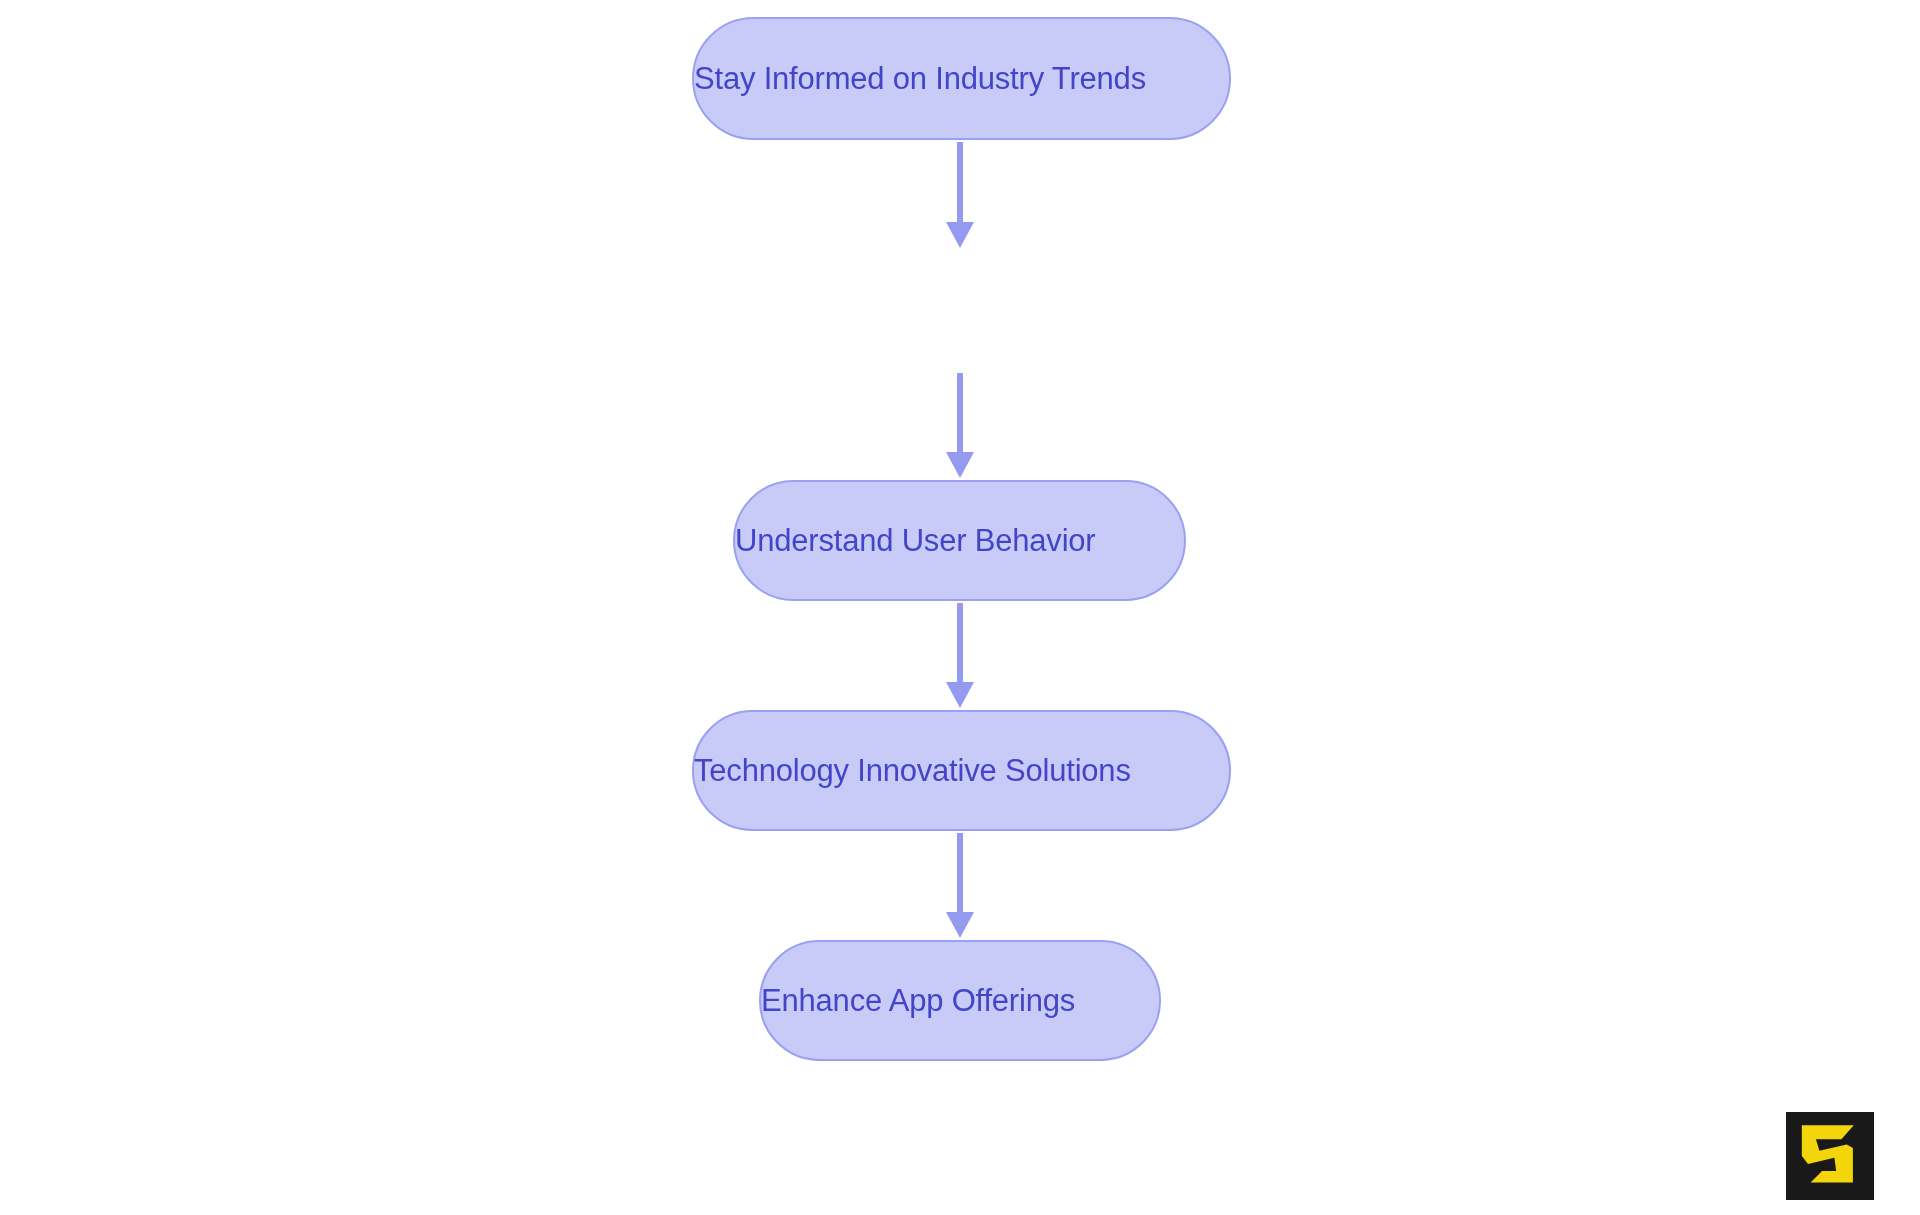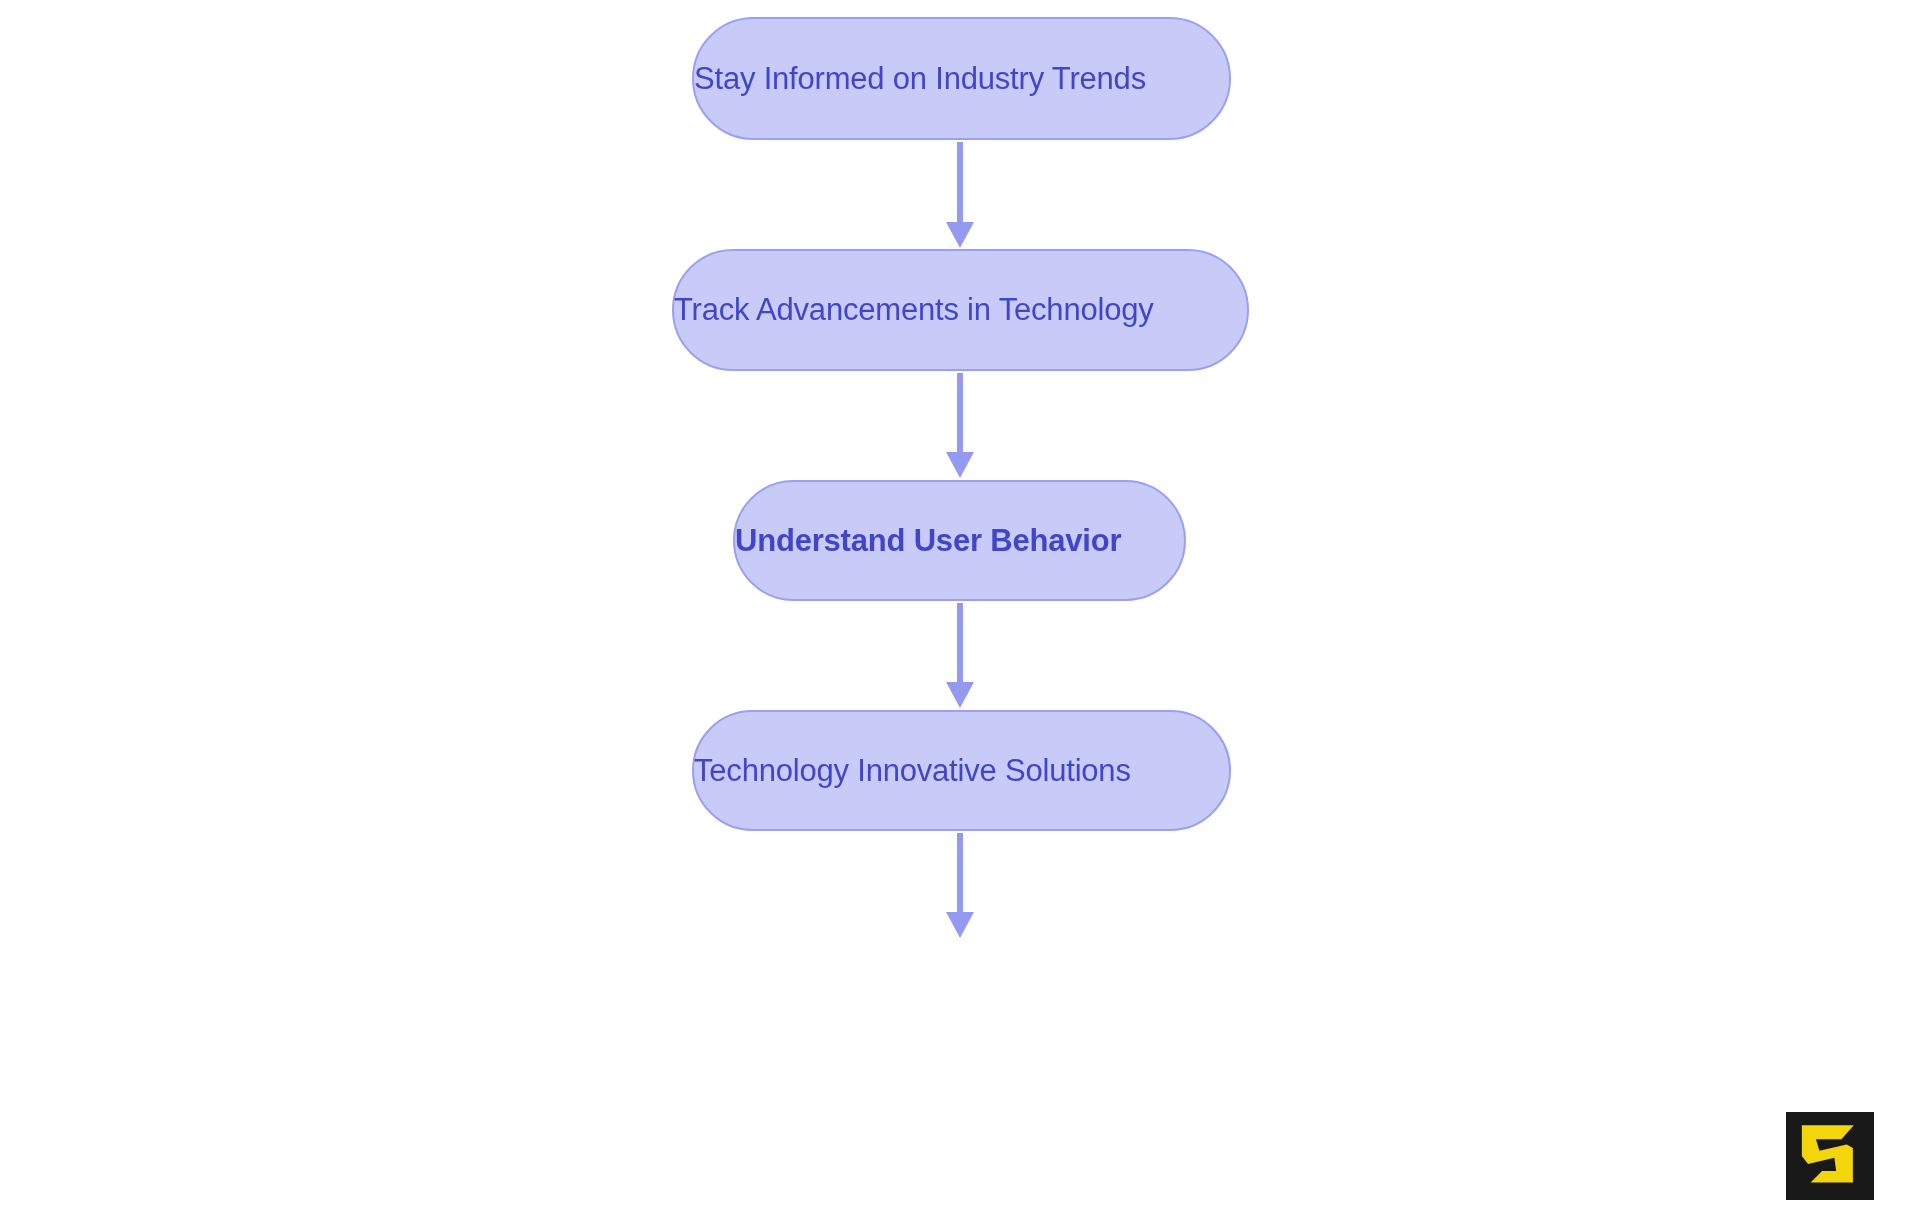--- a/index.html
+++ b/index.html
@@ -63,32 +63,32 @@
 </style>
 </head>
 <body>
 
 <div class="canvas">
 
   <div class="flow-node" style="left:692px; top:17px; width:539px; height:123px;">
     <span>Stay Informed on Industry Trends</span>
   </div>
 
-  <div class="flow-node" style="left:672px; top:249px; width:577px; height:122px;">
-    <span>Track Advancements in Technology</span>
-  </div>
 
-  <div class="flow-node" style="left:733px; top:480px; width:453px; height:121px;font-weight:bold;">
+  <div class="flow-node" style="left:733px; top:480px; width:453px; height:121px;">
     <span>Understand User Behavior</span>
   </div>
 
   <div class="flow-node" style="left:692px; top:710px; width:539px; height:121px;">
     <span>Technology Innovative Solutions</span>
   </div>
 
+  <div class="flow-node" style="left:759px; top:940px; width:402px; height:121px;">
+    <span>Enhance App Offerings</span>
+  </div>
 
   <svg class="arrow-layer" viewBox="0 0 1920 1215">
     <g>
       <line class="arrow-shaft" x1="960" y1="142" x2="960" y2="224"></line>
       <polygon class="arrow-head" points="946,222 974,222 960,248"></polygon>
     </g>
     <g>
       <line class="arrow-shaft" x1="960" y1="373" x2="960" y2="454"></line>
       <polygon class="arrow-head" points="946,452 974,452 960,478"></polygon>
     </g>

